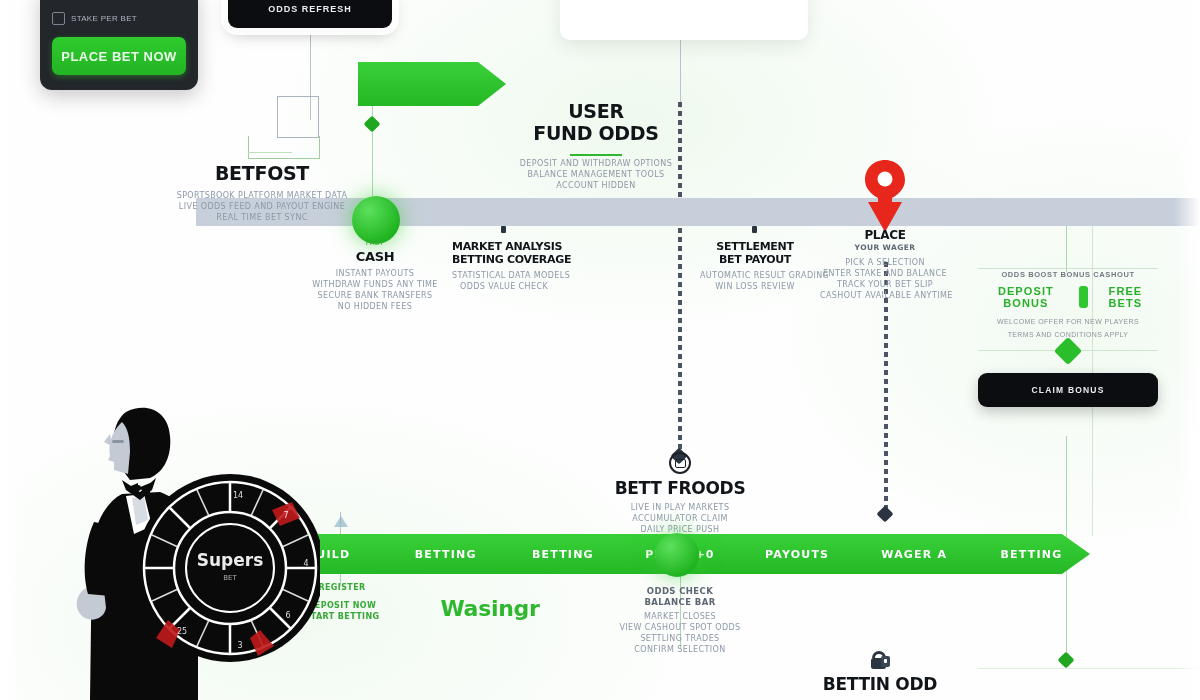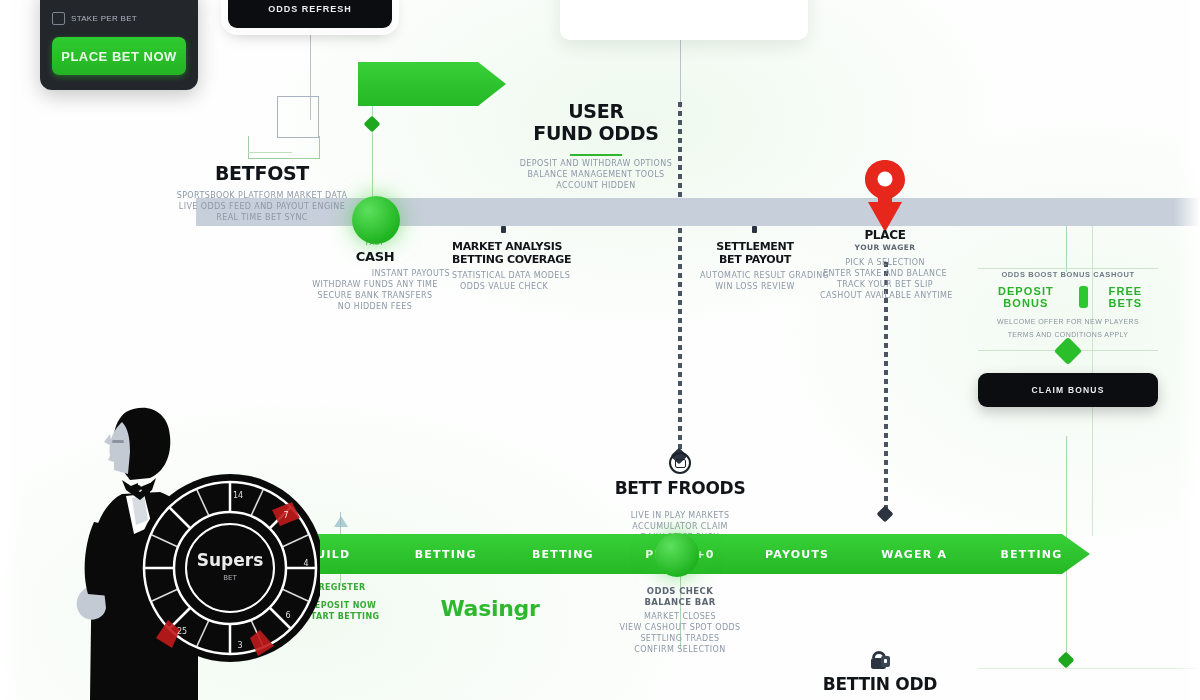--- a/index.html
+++ b/index.html
@@ -215,21 +215,21 @@
     <div class="heading" style="font-size:19px;">BETFOST</div>
     <div class="ghost" style="margin-top:6px;">SPORTSBOOK PLATFORM MARKET DATA</div>
     <div class="ghost">LIVE ODDS FEED AND PAYOUT ENGINE</div>
     <div class="ghost">REAL TIME BET SYNC</div>
   </div>
 
   <div class="abs circleG" style="left:352px;top:196px;width:48px;height:48px;"></div>
   <div class="abs" style="left:300px;top:238px;width:150px;">
     <div class="ghost g" style="font-size:7px;">FAST</div>
     <div class="heading" style="font-size:13px;">CASH</div>
-    <div class="ghost" style="margin-top:4px;text-align:right;">INSTANT PAYOUTS</div>
+    <div class="ghost" style="margin-top:4px;">INSTANT PAYOUTS</div>
     <div class="ghost">WITHDRAW FUNDS ANY TIME</div>
     <div class="ghost">SECURE BANK TRANSFERS</div>
     <div class="ghost">NO HIDDEN FEES</div>
   </div>
 
   <div class="abs" style="left:452px;top:228px;width:104px;">
     <div class="abs" style="left:49px;top:-2px;width:5px;height:7px;background:#2b3440;border-radius:1px;"></div>
     <div class="heading" style="font-size:11px;margin-top:12px;">MARKET ANALYSIS</div>
     <div class="heading" style="font-size:11px;">BETTING COVERAGE</div>
     <div class="ghost" style="margin-top:4px;">STATISTICAL DATA MODELS</div>
@@ -282,21 +282,21 @@
     <div class="hr" style="margin-top:10px;"></div>
     <div class="diamond" style="margin-top:-10px;"></div>
     <div class="blackbtn">CLAIM BONUS</div>
   </div>
 
   <div class="abs" style="left:604px;top:452px;width:152px;">
     <div class="icoCirc" style="margin:0 auto;">
       <div class="inner"></div>
     </div>
     <div class="heading" style="font-size:17px;margin-top:4px;">BETT FROODS</div>
-    <div class="ghost" style="margin-top:12px;">LIVE IN PLAY MARKETS</div>
+    <div class="ghost" style="margin-top:4px;">LIVE IN PLAY MARKETS</div>
     <div class="ghost">ACCUMULATOR CLAIM</div>
     <div class="ghost">DAILY PRICE PUSH</div>
   </div>
 
   <div class="abs chevL" id="mainBanner">
     <div class="seg">BUILD</div>
     <div class="seg">BETTING</div>
     <div class="seg">BETTING</div>
     <div class="seg">PLACE +0</div>
     <div class="seg">PAYOUTS</div>

